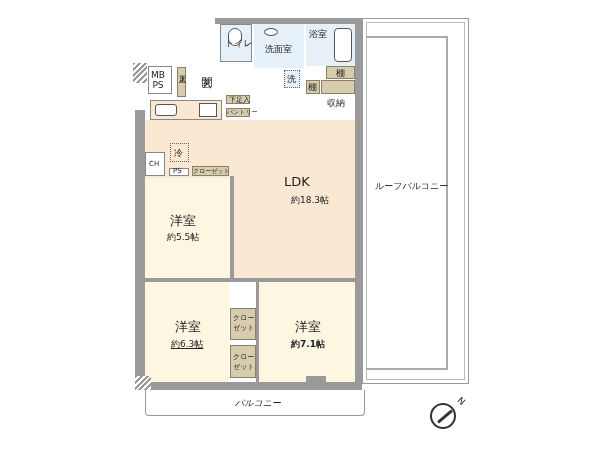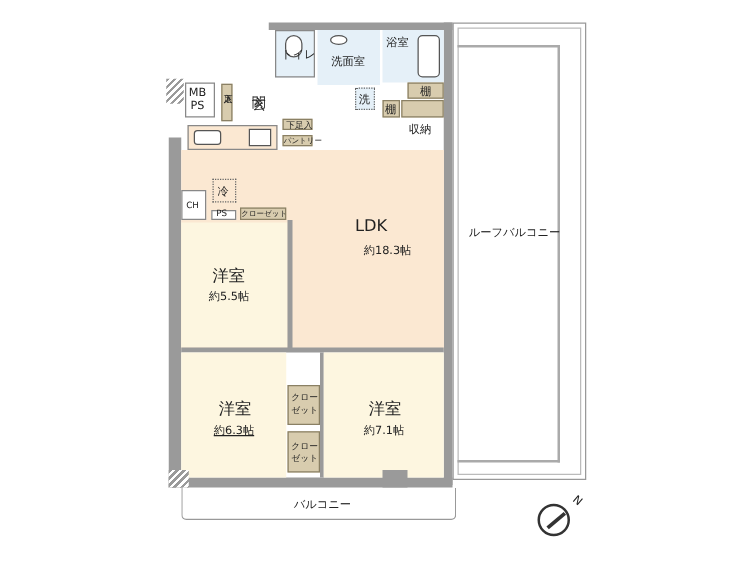--- a/index.html
+++ b/index.html
@@ -96,24 +96,24 @@
 <div class="label small" style="left:171px;top:338px;text-decoration:underline;">約6.3帖</div>
 
 <div class="abs storage" style="left:230px;top:308px;width:26px;height:32px;"></div>
 <div class="label tiny" style="left:233px;top:313px;line-height:10px;"><span>クロー</span><br><span>ゼット</span></div>
 <div class="abs storage" style="left:230px;top:345px;width:26px;height:33px;"></div>
 <div class="label tiny" style="left:233px;top:352px;line-height:10px;"><span>クロー</span><br><span>ゼット</span></div>
 <div class="abs wall" style="left:256px;top:282px;width:3px;height:100px;"></div>
 
 <div class="abs room-yo" style="left:259px;top:282px;width:96px;height:100px;"></div>
 <div class="label big" style="left:295px;top:318px;">洋室</div>
-<div class="label small" style="left:291px;top:338px;">約7.1帖</div>
+<div class="label small" style="left:291px;top:338px;font-weight:bold;">約7.1帖</div>
 
 <div class="abs hatch" style="left:135px;top:376px;width:16px;height:14px;"></div>
 <div class="abs wall" style="left:306px;top:376px;width:20px;height:14px;"></div>
 
 <div class="abs" style="left:145px;top:390px;width:220px;height:26px;border:1px solid #999;border-top:none;border-radius:0 0 4px 4px;"></div>
-<div class="label small" style="left:235px;top:397px;">バルコニー</div>
+<div class="label small" style="left:235px;top:397px;font-style:italic;">バルコニー</div>
 
 <div class="abs" style="left:430px;top:403px;width:26px;height:26px;border:2px solid #333;border-radius:50%;">
   <div class="abs" style="left:4px;top:10px;width:18px;height:3px;background:#333;transform:rotate(-40deg);"></div>
 </div>
 <div class="label small" style="left:458px;top:396px;transform:rotate(40deg);">N</div>
 
 </body></html>

